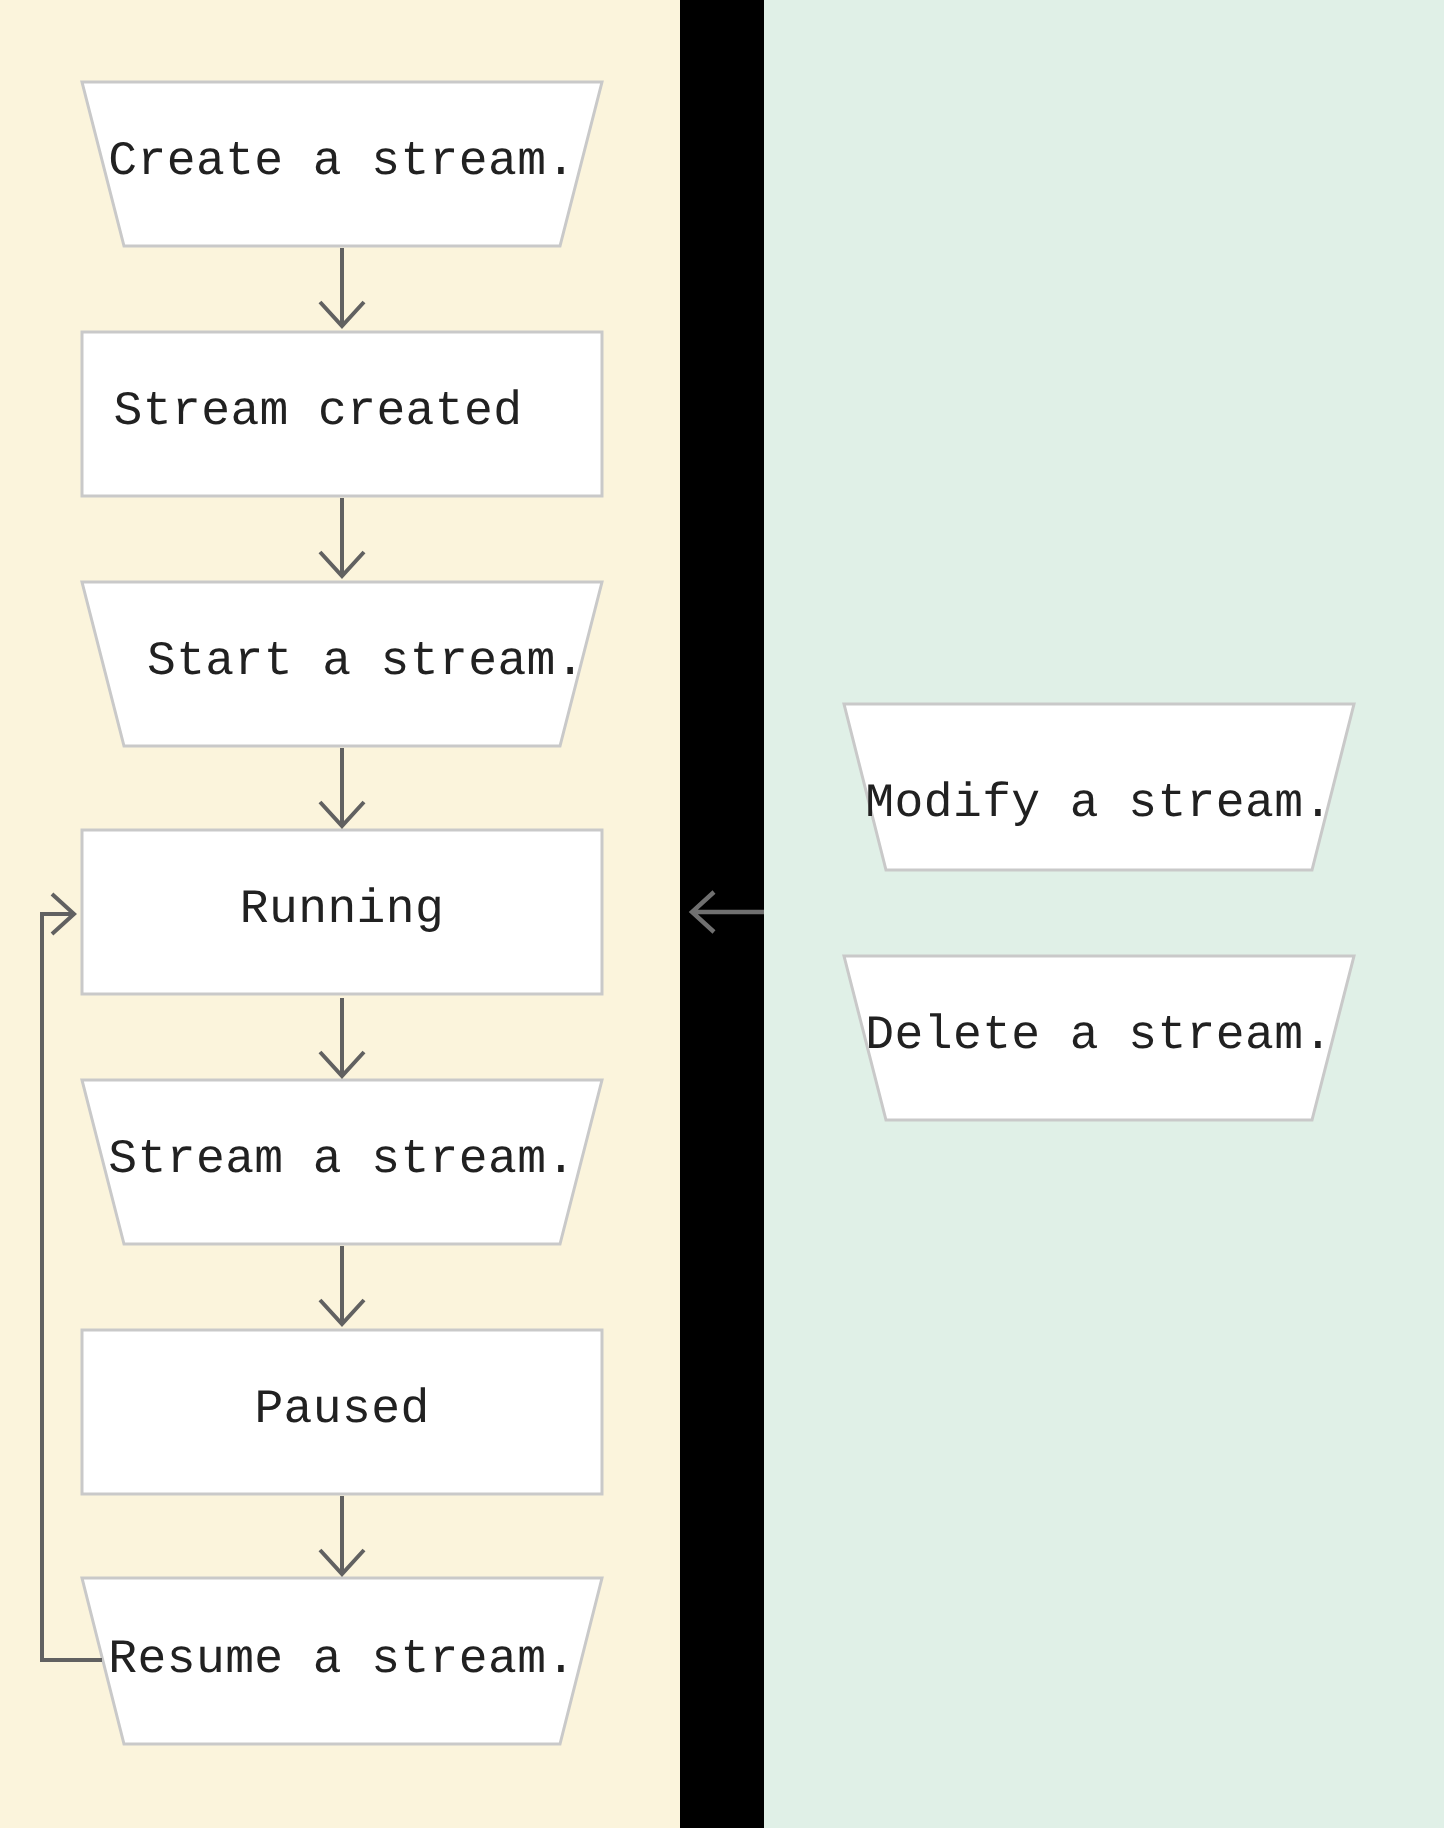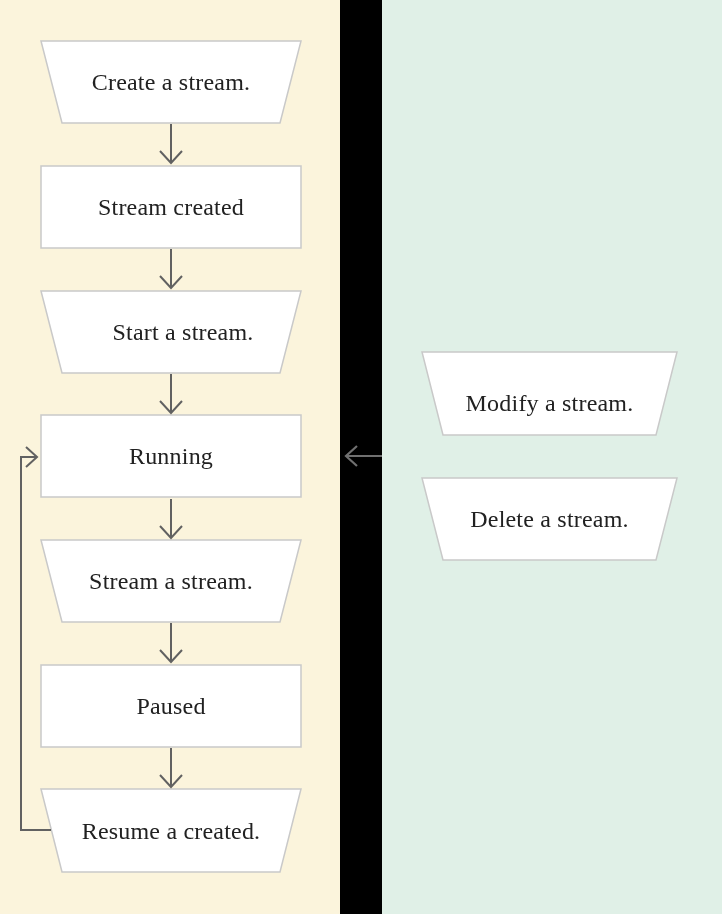--- a/index.html
+++ b/index.html
@@ -1,21 +1,21 @@
 <!DOCTYPE html>
 <html><head>
 <meta charset="utf-8">
 <style>
   html, body { margin: 0; padding: 0; background: #000; }
   .stage {
     position: relative;
     width: 722px;
     height: 914px;
     overflow: hidden;
-    font-family: Liberation Serif, serif;
+    font-family: Liberation Mono, monospace;
   }
   .panel { position: absolute; top: 0; height: 914px; }
   .panel-left  { left: 0;   width: 340px; background: #FBF4DC; }
   .divider     { left: 340px; width: 42px; background: #000000; position: absolute; top: 0; height: 914px; }
   .panel-right { left: 382px; width: 340px; background: #E0F0E7; }
   svg.shapes { position: absolute; left: 0; top: 0; width: 722px; height: 914px; display: block; }
   .node-label {
     position: absolute;
     display: flex;
     align-items: center;
@@ -57,23 +57,23 @@
       <path d="M171 623 L171 661 M160 650 L171 662 L182 650"></path>
       <path d="M171 748 L171 786 M160 775 L171 787 L182 775"></path>
 
       <path d="M51 830 L21 830 L21 457 L36 457 M26 447 L37 457 L26 467"></path>
     </g>
 
     <path d="M382 456 L347 456 M357 446 L346 456 L357 466" stroke="#707070" stroke-width="2.2" fill="none"></path>
   </svg>
 
   <div class="node-label" style="left:41px; top:41px; width:260px; height:82px;">Create a stream.</div>
-  <div class="node-label" style="left:41px; top:166px; width:260px; height:82px;">Stream created</div>
+  <div class="node-label" style="left:29px; top:166px; width:260px; height:82px;">Stream created</div>
   <div class="node-label" style="left:53px; top:291px; width:260px; height:82px;">Start a stream.</div>
   <div class="node-label" style="left:41px; top:415px; width:260px; height:82px;">Running</div>
   <div class="node-label" style="left:41px; top:540px; width:260px; height:82px;">Stream a stream.</div>
   <div class="node-label" style="left:41px; top:665px; width:260px; height:82px;">Paused</div>
-  <div class="node-label" style="left:41px; top:789px; width:260px; height:83px;">Resume a created.</div>
+  <div class="node-label" style="left:41px; top:789px; width:260px; height:83px;">Resume a stream.</div>
 
   <div class="node-label" style="left:422px; top:352px; width:255px; height:101px;">Modify a stream.</div>
   <div class="node-label" style="left:422px; top:478px; width:255px; height:82px;">Delete a stream.</div>
 
 </div>
 
 </body></html>

